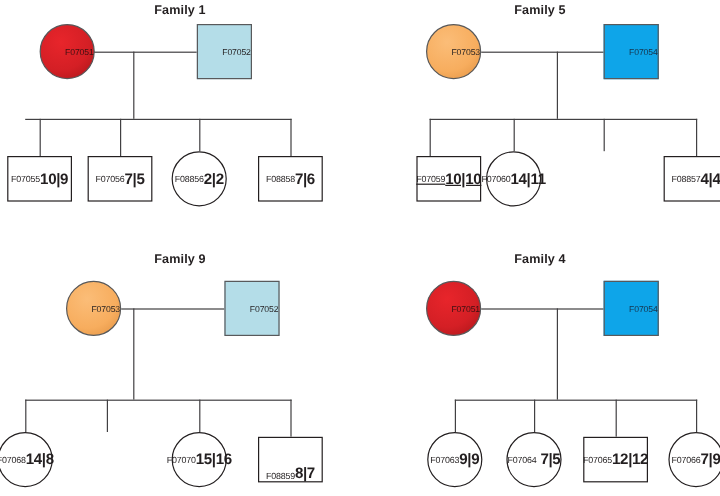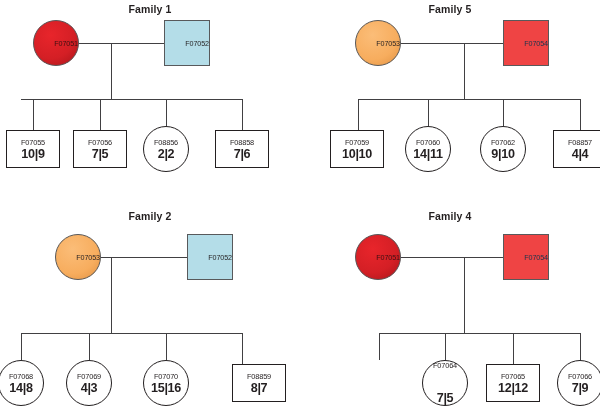--- a/index.html
+++ b/index.html
@@ -48,30 +48,30 @@
     background:#d92026;
     background-image:radial-gradient(circle at 38% 32%, #e8252b 0%, #d41f25 58%, #a81519 100%);
     color:#3b1012;
   }
   .fill-orange{
     background:#f7ad5e;
     background-image:radial-gradient(circle at 38% 32%, #fbbd78 0%, #f7ad5e 60%, #e09040 100%);
     color:#231f20;
   }
   .fill-ltblue{background:#b4dde8;color:#231f20;}
-  .fill-dkblue{background:#ef4444;color:#17344d;}
+  .fill-dkblue{background:#0ea5e9;color:#17344d;}
 
   
   .child{
     position:absolute;
     box-sizing:border-box;
     border:1.4px solid #231f20;
     background:#ffffff;
     display:flex;
-    flex-direction:column;
+    flex-direction:row;
     align-items:center;
     justify-content:center;
     color:#231f20;
   }
   .c-square{width:54px;height:38px;}
   .c-circle{width:46px;height:46px;border-radius:50%;}
 
   .c-id{font-size:7.4px;line-height:9px;letter-spacing:-0.15px;color:#231f20;}
   .c-geno{font-size:12.6px;font-weight:bold;line-height:14px;letter-spacing:-0.3px;}
 </style>
@@ -129,40 +129,36 @@
     <div class="line vline" style="left:203px;top:99px;height:27px;"></div>
     <div class="line vline" style="left:280px;top:99px;height:31px;"></div>
 
     <div class="parent p-circle fill-orange" style="left:55px;top:20px;">
       <span>F07053</span>
     </div>
     <div class="parent p-square fill-dkblue" style="left:203px;top:20px;">
       <span>F07054</span>
     </div>
 
-    <div class="child c-square" style="left:30px;top:130px;">
+    <div class="child c-square" style="left:47px;top:130px;text-decoration:underline;">
       <span class="c-id">F07059</span>
       <span class="c-geno">10|10</span>
     </div>
     <div class="child c-circle" style="left:105px;top:126px;">
       <span class="c-id">F07060</span>
       <span class="c-geno">14|11</span>
     </div>
-    <div class="child c-circle" style="left:180px;top:126px;">
-      <span class="c-id">F07062</span>
-      <span class="c-geno">9|10</span>
-    </div>
     <div class="child c-square" style="left:253px;top:130px;">
       <span class="c-id">F08857</span>
       <span class="c-geno">4|4</span>
     </div>
   </div>
 
   <div class="family" style="left:0px;top:207px;">
-    <div class="fam-title">Family 2</div>
+    <div class="fam-title">Family 9</div>
 
     <div class="line hline" style="left:101px;top:50px;width:86px;"></div>
     <div class="line vline" style="left:111px;top:50px;height:76px;"></div>
     <div class="line hline" style="left:21px;top:126px;width:222px;"></div>
 
     <div class="line vline" style="left:21px;top:126px;height:27px;"></div>
     <div class="line vline" style="left:89px;top:126px;height:27px;"></div>
     <div class="line vline" style="left:166px;top:126px;height:27px;"></div>
     <div class="line vline" style="left:242px;top:126px;height:31px;"></div>
 
@@ -170,29 +166,25 @@
       <span>F07053</span>
     </div>
     <div class="parent p-square fill-ltblue" style="left:187px;top:27px;">
       <span>F07052</span>
     </div>
 
     <div class="child c-circle" style="left:-2px;top:153px;">
       <span class="c-id">F07068</span>
       <span class="c-geno">14|8</span>
     </div>
-    <div class="child c-circle" style="left:66px;top:153px;">
-      <span class="c-id">F07069</span>
-      <span class="c-geno">4|3</span>
-    </div>
     <div class="child c-circle" style="left:143px;top:153px;">
       <span class="c-id">F07070</span>
       <span class="c-geno">15|16</span>
     </div>
-    <div class="child c-square" style="left:232px;top:157px;">
+    <div class="child c-square" style="left:215px;top:157px;align-items:flex-end;">
       <span class="c-id">F08859</span>
       <span class="c-geno">8|7</span>
     </div>
   </div>
 
   <div class="family" style="left:300px;top:207px;">
     <div class="fam-title">Family 4</div>
 
     <div class="line hline" style="left:101px;top:50px;width:102px;"></div>
     <div class="line vline" style="left:164px;top:50px;height:76px;"></div>
@@ -203,20 +195,24 @@
     <div class="line vline" style="left:213px;top:126px;height:31px;"></div>
     <div class="line vline" style="left:280px;top:126px;height:27px;"></div>
 
     <div class="parent p-circle fill-red" style="left:55px;top:27px;">
       <span>F07051</span>
     </div>
     <div class="parent p-square fill-dkblue" style="left:203px;top:27px;">
       <span>F07054</span>
     </div>
 
+    <div class="child c-circle" style="left:56px;top:153px;">
+      <span class="c-id">F07063</span>
+      <span class="c-geno">9|9</span>
+    </div>
     <div class="child c-circle" style="left:122px;top:153px;justify-content:space-between;">
       <span class="c-id">F07064</span>
       <span class="c-geno">7|5</span>
     </div>
     <div class="child c-square" style="left:186px;top:157px;">
       <span class="c-id">F07065</span>
       <span class="c-geno">12|12</span>
     </div>
     <div class="child c-circle" style="left:257px;top:153px;">
       <span class="c-id">F07066</span>

